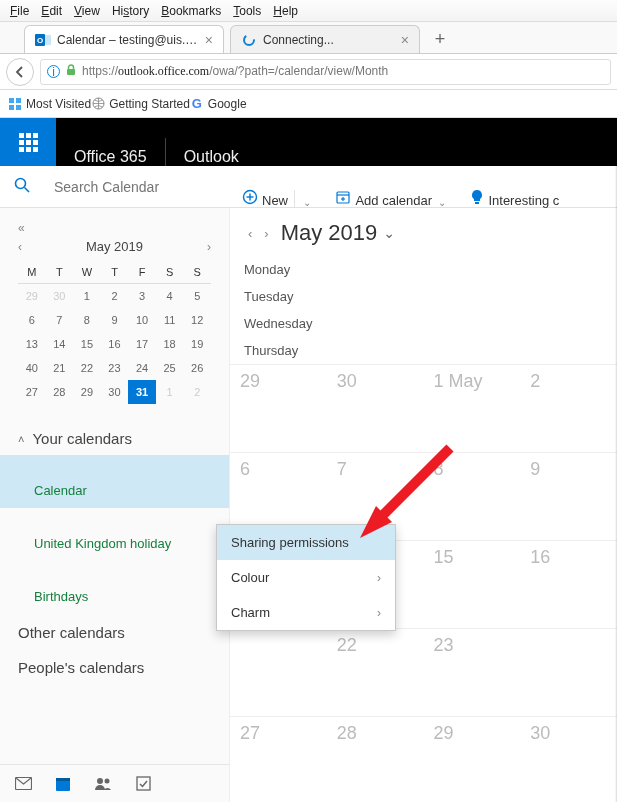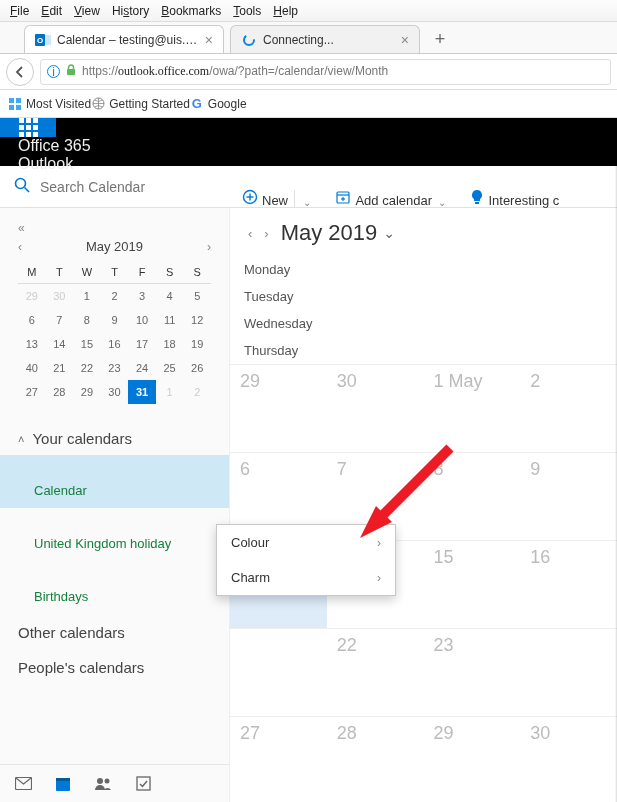--- a/index.html
+++ b/index.html
@@ -22,31 +22,31 @@
 .navbtn { width:28px; height:28px; border:1px solid #ccc; border-radius:50%; display:flex; align-items:center; justify-content:center; color:#666; font-size:14px; cursor:pointer; }
 .urlfield { flex:1; height:26px; border:1px solid #ddd; border-radius:3px; display:flex; align-items:center; padding:0 6px; font-size:12px; color:#777; gap:6px; }
 .lock { color:#5cb85c; font-size:12px; }
 .url-dark { color:#222;font-family:Liberation Serif, serif; }
 
 .bmbar { height:28px; background:#fff; border-bottom:1px solid #ddd; display:flex; align-items:center; padding:0 8px; font-size:12px; color:#333; }
 .bm { display:flex; align-items:center; gap:4px; cursor:pointer; }
 .bm .bmicon { width:14px; height:14px; display:inline-flex; align-items:center; justify-content:center; }
 
 
-.apphdr { height:48px; background:#000; display:flex; align-items:flex-start; color:#fff;flex-direction:column; }
+.apphdr { height:48px; background:#000; display:flex; align-items:flex-end; color:#fff; }
 .waffle { width:56px; height:48px; background:#0078d7; display:flex; align-items:center; justify-content:center; cursor:pointer; }
 .waffle-grid { display:grid; grid-template-columns:repeat(3,5px); grid-template-rows:repeat(3,5px); gap:2px; }
 .waffle-grid div { background:#fff; }
 .brand { padding:0 18px; font-size:16px; font-weight:400; color:#eee; }
 .divider { width:1px; height:28px; background:#444; }
 .appname { padding:0 18px; font-size:16px; color:#eee; }
 
 
 .cmdbar { height:42px; border-bottom:1px solid #e1e1e1; display:flex; align-items:center; }
-.search { width:230px; height:42px; display:flex; align-items:center; padding:0 14px; gap:10px; color:#0078d7; }
+.search { width:230px; height:42px; display:flex; align-items:center; padding:0 14px; gap:24px; color:#0078d7; }
 .search input { border:none; outline:none; font-size:14px; color:#666; flex:1; background:transparent; }
 .search-icon { color:#0078d7; font-size:15px; }
 .cmditem { display:flex; align-items:flex-end; gap:4px; font-size:13px; color:#333; padding:0 12px; height:42px; cursor:pointer; }
 .cmditem .ic { color:#0078d7; font-size:14px; }
 .cmditem .caret { color:#888; font-size:10px; margin-left:2px; }
 .cmd-sep { width:1px; height:18px; background:#e1e1e1; margin:0 2px; }
 
 
 .main { display:flex; height:calc(802px - 22px - 32px - 36px - 28px - 48px - 42px); }
 .sidebar { width:230px; background:#fafafa; border-right:1px solid #eee; display:flex; flex-direction:column; }
@@ -392,20 +392,23 @@
         </div>
         <div class="weekrow">
           <div class="cell">27</div>
           <div class="cell">28</div>
           <div class="cell">29</div>
           <div class="cell">30</div>
         </div>
       </div>
 
     <div class="ctxmenu" style="left:-14px; top:316px;">
+      <div class="mitem hover">
+        <span>Sharing permissions</span>
+      </div>
       <div class="mitem">
         <span>Colour</span>
         <span class="sub">›</span>
       </div>
       <div class="mitem">
         <span>Charm</span>
         <span class="sub">›</span>
       </div>
     </div>
 

